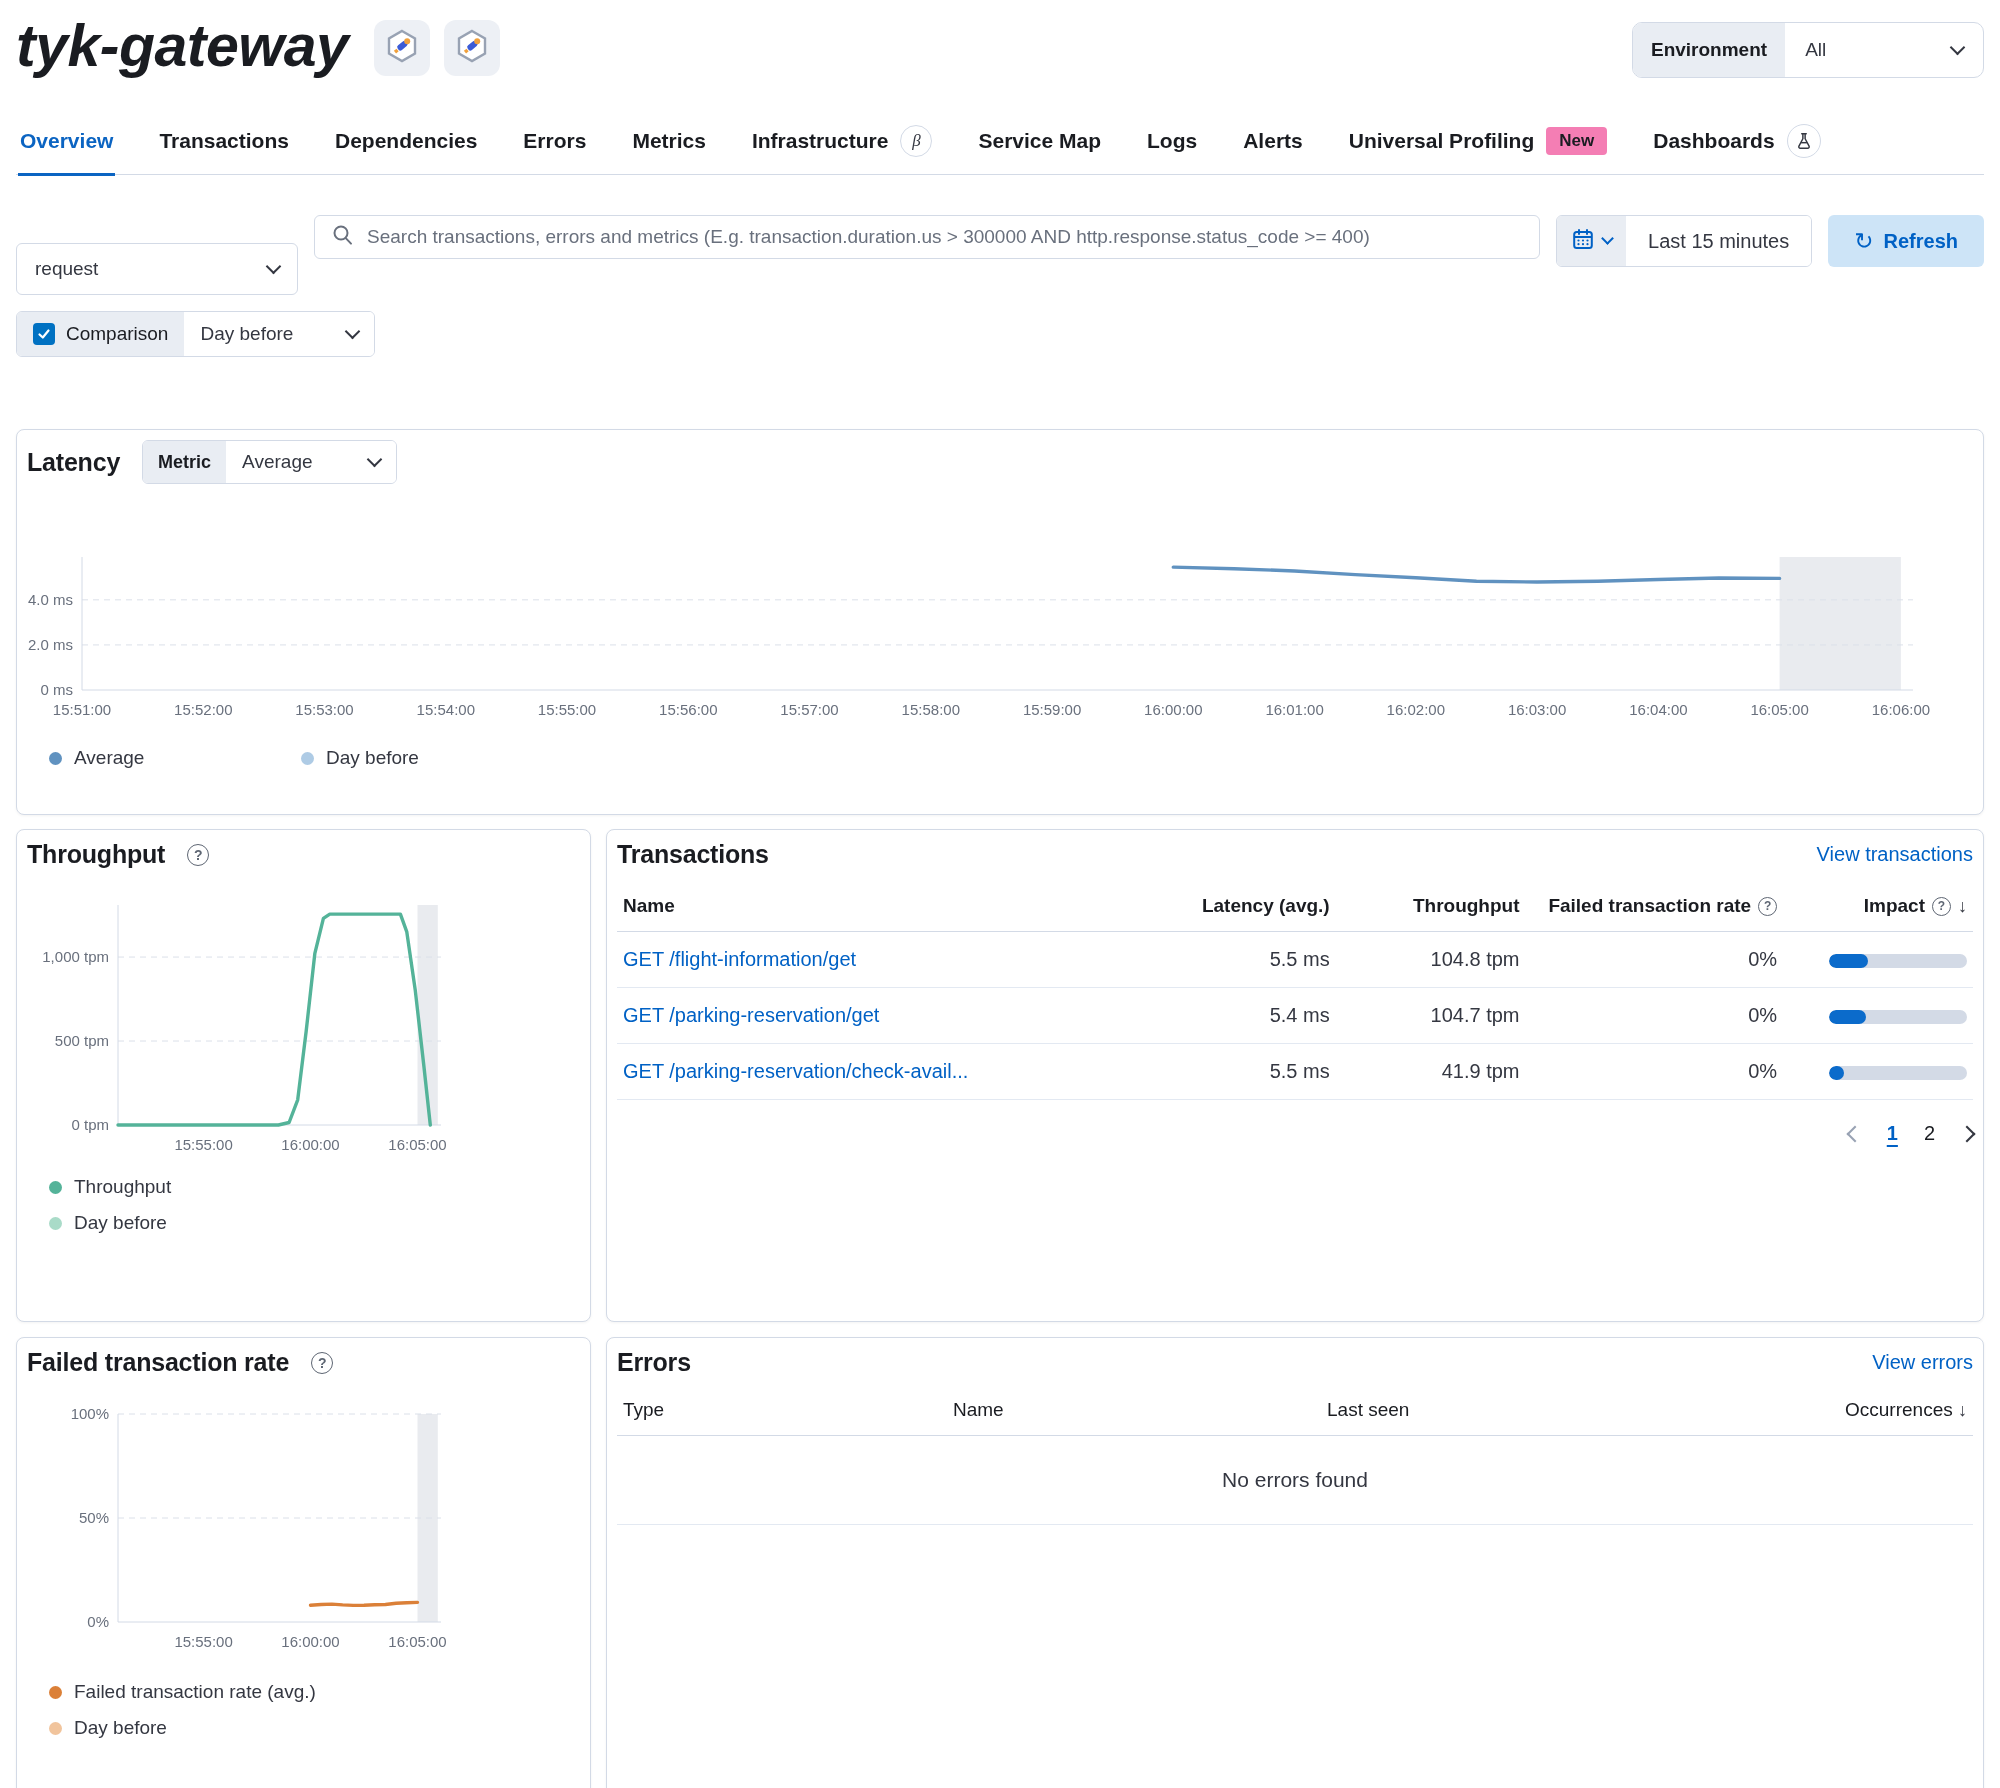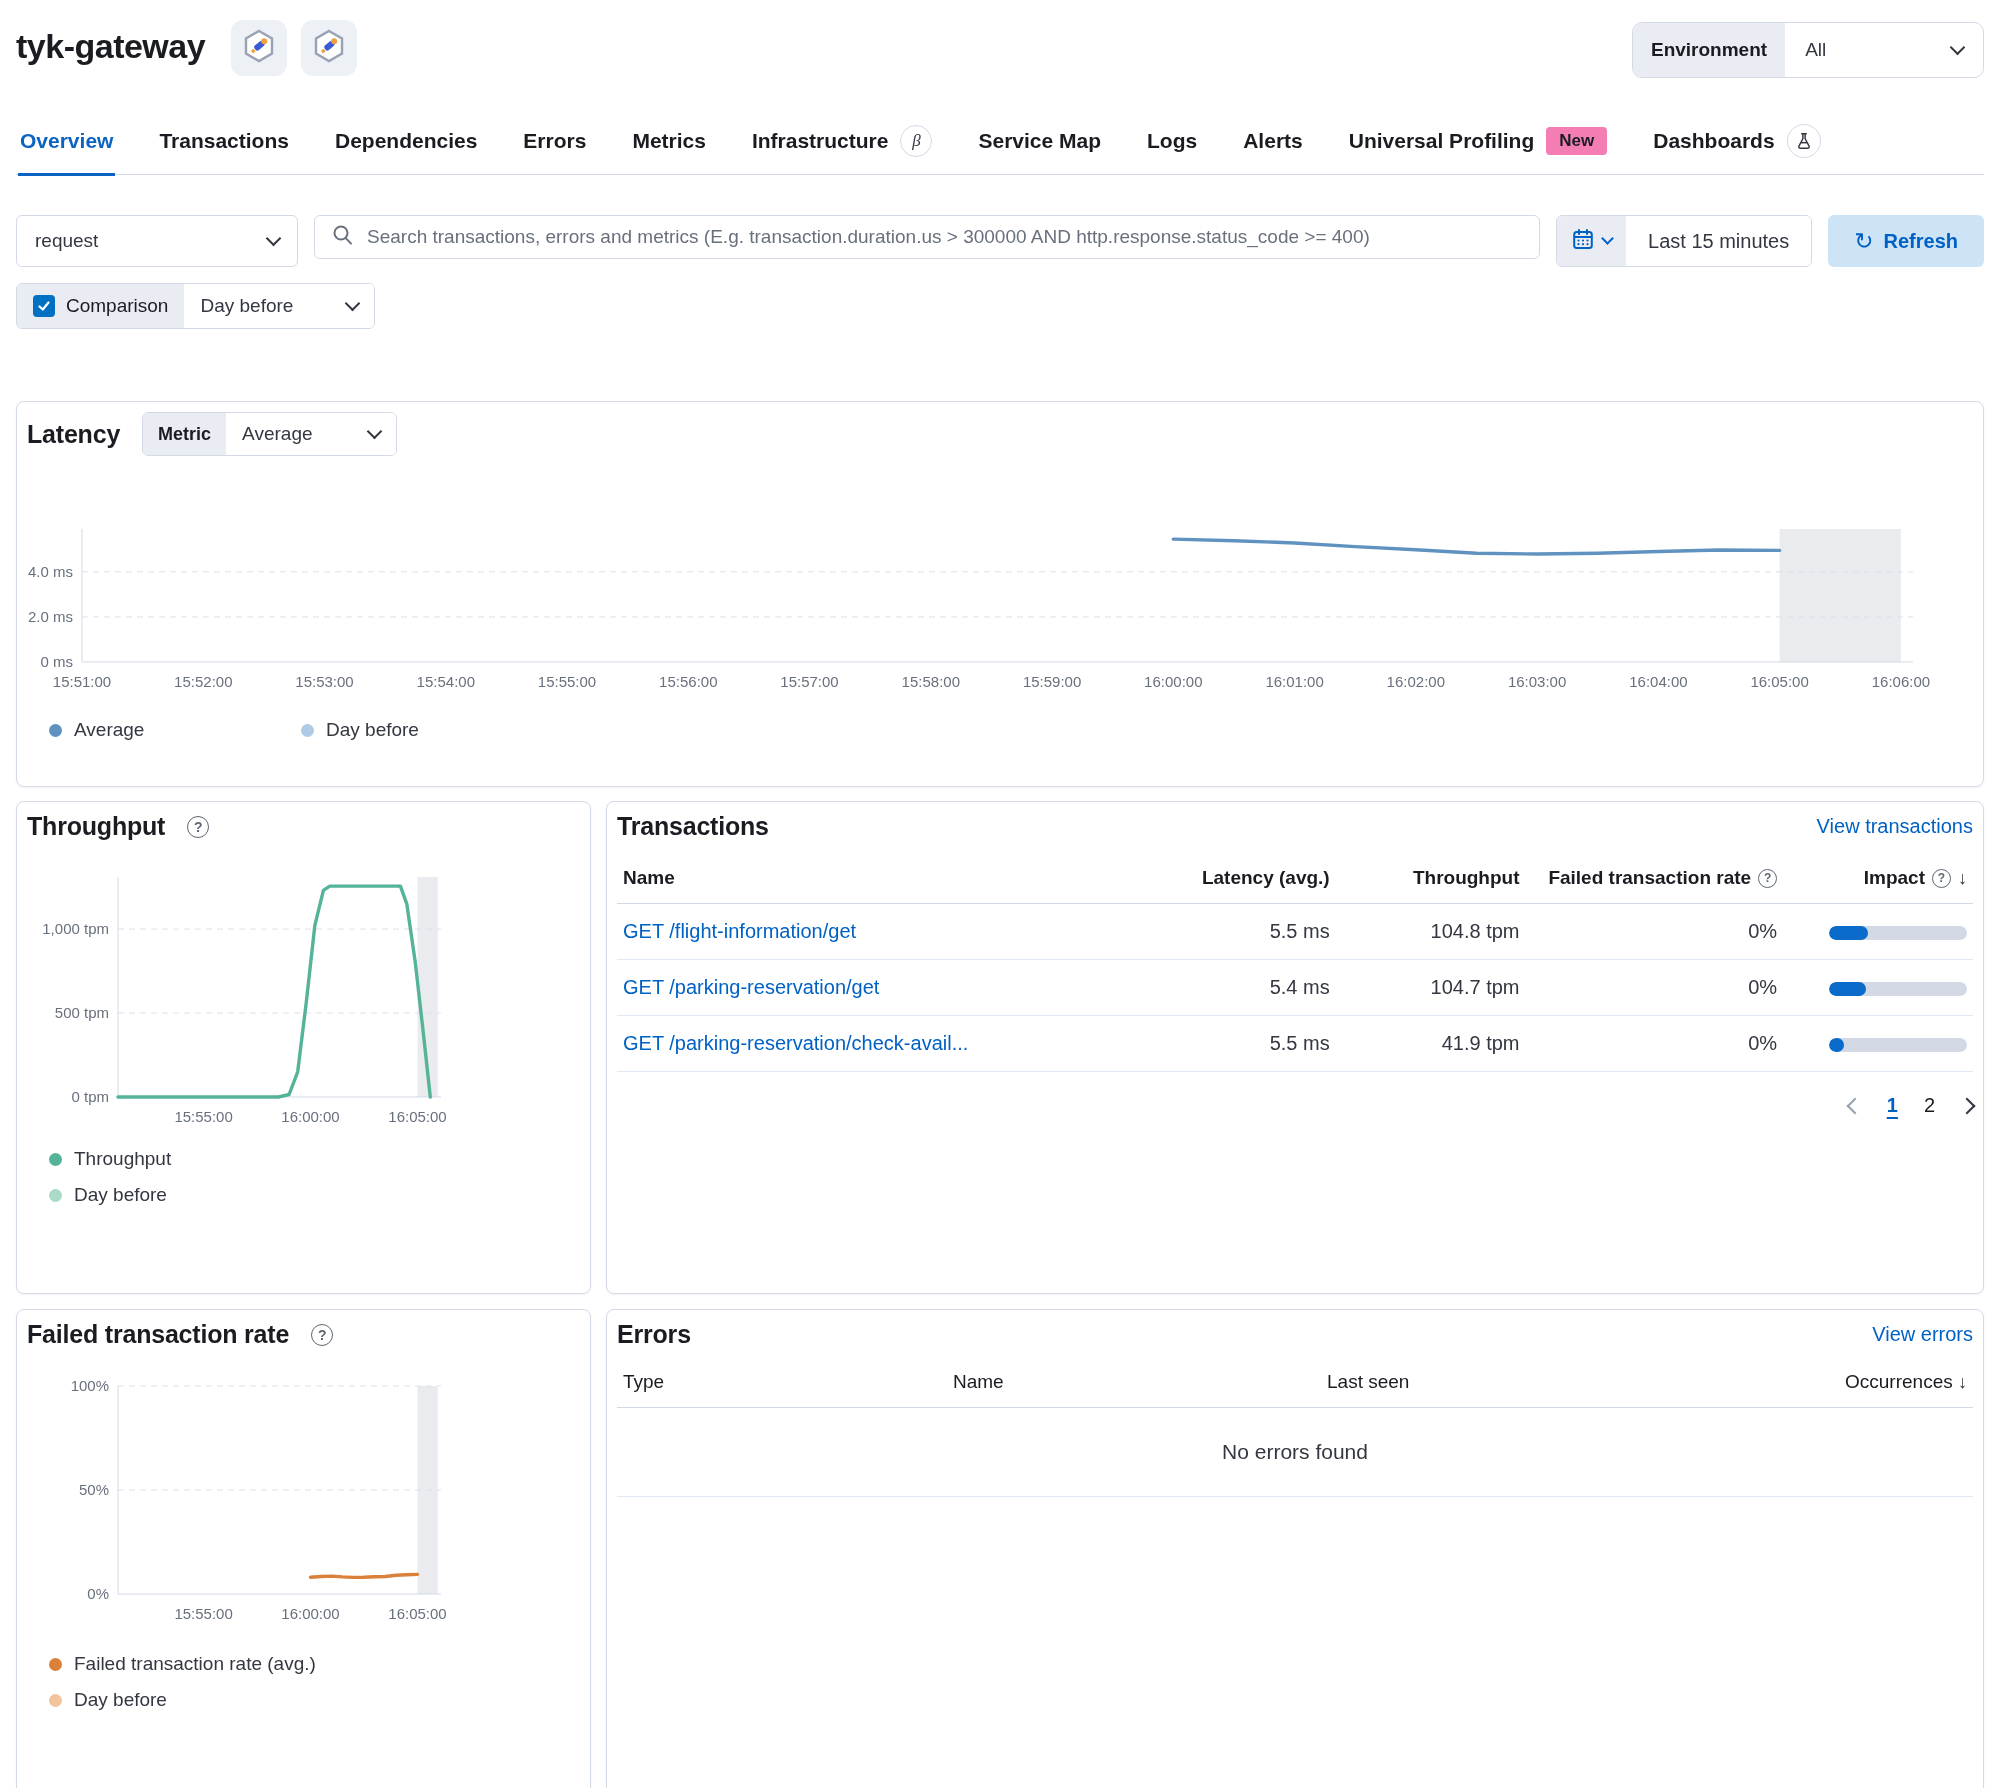--- a/index.html
+++ b/index.html
@@ -6,42 +6,42 @@
   html,body { background:#fff; }
   body {
     width:2000px; height:1788px;
     font-family:"Liberation Sans", sans-serif;
     color:#343741; overflow:hidden; position:relative;
   }
   .page { padding:16px 16px 0 16px; }
 
   
   .hdr-row { display:flex; align-items:flex-start; position:relative; height:76px; }
-  .svc-title { font-size:34px; font-weight:700; color:#1a1c21; letter-spacing:-0.5px; line-height:60px; }
+  .svc-title { font-size:59px; font-weight:700; color:#1a1c21; letter-spacing:-0.5px; line-height:60px;font-style:italic; }
   .agent-btns { display:flex; gap:14px; margin-left:26px; margin-top:4px; }
   .agent-btn { width:56px; height:56px; border-radius:12px; background:#edf0f5; display:flex; align-items:center; justify-content:center; cursor:pointer; }
   .env-ctl { position:absolute; right:0; top:6px; height:56px; display:flex; border:1px solid #d3dae6; border-radius:10px; overflow:hidden; background:#fff; min-width:352px; }
   .env-label { background:#e9edf3; display:flex; align-items:center; padding:0 18px; font-size:19px; font-weight:600; color:#1a1c21; }
   .env-value { display:flex; align-items:center; flex:1; padding:0 20px; font-size:19px; color:#343741; }
   .env-value .chev { margin-left:auto; }
 
   .chev { width:11px; height:11px; border-right:2.4px solid #343741; border-bottom:2.4px solid #343741; transform:rotate(45deg); display:inline-block; margin-top:-5px; flex:none; }
 
   
   .tabs { display:flex; gap:42px; border-bottom:1px solid #d3dae6; margin-top:22px; padding:0 2px; }
   .tab { display:flex; align-items:center; gap:12px; font-size:21px; font-weight:700; color:#1a1c21; padding:10px 2px 16px 2px; cursor:pointer; white-space:nowrap; }
   .tab.active { color:#0b64c2; border-bottom:3px solid #0b64c2; margin-bottom:-2px;align-items:center; }
   .beta-circ { width:32px; height:32px; border-radius:50%; border:1px solid #d3dae6; display:flex; align-items:center; justify-content:center; font-size:17px; font-style:italic; font-weight:400; font-family:"Liberation Serif", serif; color:#343741; background:#fff; }
   .new-badge { background:#f47eb4; color:#1a1c21; font-size:17px; font-weight:600; padding:4px 13px; border-radius:4px; }
   .flask-circ { width:34px; height:34px; border-radius:50%; border:1px solid #d3dae6; display:flex; align-items:center; justify-content:center; background:#fff; }
 
   
   .filter-row { display:flex; gap:16px; margin-top:40px; }
   .sel { height:52px; border:1px solid #d3dae6; border-radius:6px; background:#fff; display:flex; align-items:center; padding:0 18px; font-size:19px; color:#343741; cursor:pointer; }
-  .sel-type { width:282px; }
+  .sel-type { width:282px;margin-top:28px; }
   .sel .chev { margin-left:auto; }
   .search-box { flex:1; height:44px; border:1px solid #d3dae6; border-radius:6px; background:#fff; display:flex; align-items:center; padding:0 16px; gap:12px; }
   .search-box input { border:none; outline:none; flex:1; font-size:19px; font-family:"Liberation Sans",sans-serif; color:#343741; background:transparent; }
   .search-box input::placeholder { color:#69707d; }
   .datepick { height:52px; border:1px solid #d3dae6; border-radius:6px; display:flex; overflow:hidden; cursor:pointer; }
   .datepick .cal-seg { background:#e9edf3; display:flex; align-items:center; gap:8px; padding:0 14px; }
   .datepick .cal-seg .chev { width:9px; height:9px; border-width:2px; border-color:#0061c5; }
   .datepick .range { display:flex; align-items:center; padding:0 22px; font-size:20px; color:#343741; background:#fff; white-space:nowrap; }
   .refresh-btn { height:52px; border-radius:6px; background:#cde4f7; color:#0061c5; font-size:20px; font-weight:700; display:flex; align-items:center; gap:10px; padding:0 26px; cursor:pointer; border:none; font-family:"Liberation Sans",sans-serif; }
   .refresh-icn { font-size:23px; font-weight:400; line-height:1; }

